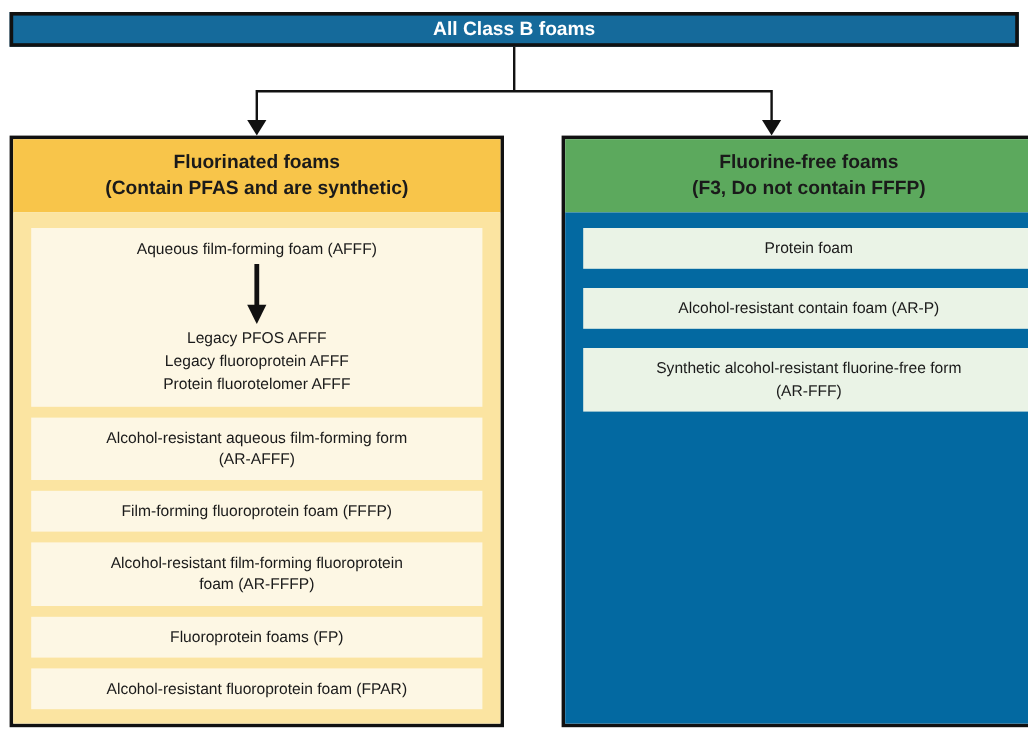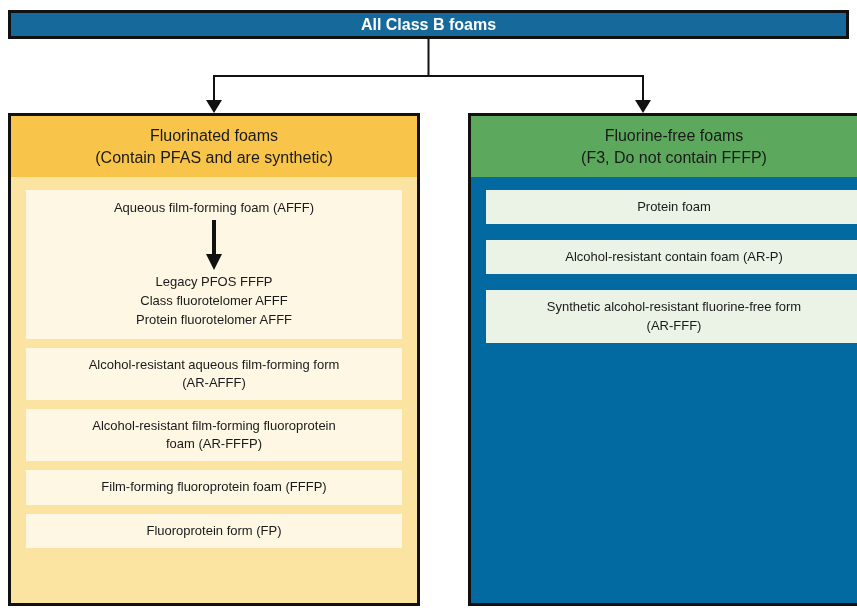--- a/index.html
+++ b/index.html
@@ -19,21 +19,21 @@
     position:absolute; top:113px; width:412px; height:493px;
     box-sizing:border-box; border:3px solid #111111;
     display:flex; flex-direction:column;
   }
   .panel.left  { left:8px; }
   .panel.right { left:420px;margin-left:48px; }
 
   .panel-header {
     flex:0 0 61px; display:flex; flex-direction:column;
     align-items:center; justify-content:center;
-    font-weight:normal; font-size:16px; line-height:1.35; text-align:center;
+    font-weight:bold; font-size:16px; line-height:1.35; text-align:center;
   }
   .left  .panel-header { background:#F8C54A; }
   .right .panel-header { background:#5CA95D; }
 
   .panel-body {
     flex:1 1 auto; display:flex; flex-direction:column;
     padding:13px 15px; box-sizing:border-box; min-height:0;
   }
   .left  .panel-body { background:#FBE4A1; gap:9px; }
   .right .panel-body { background:#0369a1; gap:16px; }
@@ -71,31 +71,32 @@
       <span>(Contain PFAS and are synthetic)</span>
     </header>
     <div class="panel-body">
 
       <div class="foam-item afff-node">
         <span>Aqueous film-forming foam (AFFF)</span>
         <svg class="down-arrow" width="18" height="52" viewBox="0 0 18 52" aria-hidden="true">
           <line x1="9" y1="1" x2="9" y2="37" stroke="#111111" stroke-width="4"></line>
           <polygon points="1,35 17,35 9,51" fill="#111111"></polygon>
         </svg>
-        <span class="variant">Legacy PFOS FFFP</span>
-        <span class="variant">Class fluorotelomer AFFF</span>
+        <span class="variant">Legacy PFOS AFFF</span>
+        <span class="variant">Legacy fluoroprotein AFFF</span>
         <span class="variant">Protein fluorotelomer AFFF</span>
       </div>
 
       <div class="foam-item">Alcohol-resistant aqueous film-forming form
 (AR-AFFF)</div>
+      <div class="foam-item">Film-forming fluoroprotein foam (FFFP)</div>
       <div class="foam-item">Alcohol-resistant film-forming fluoroprotein
 foam (AR-FFFP)</div>
-      <div class="foam-item">Film-forming fluoroprotein foam (FFFP)</div>
-      <div class="foam-item">Fluoroprotein form (FP)</div>
+      <div class="foam-item">Fluoroprotein foams (FP)</div>
+      <div class="foam-item">Alcohol-resistant fluoroprotein foam (FPAR)</div>
     </div>
   </section>
 
   <section class="panel right">
     <header class="panel-header">
       <span>Fluorine-free foams</span>
       <span>(F3, Do not contain FFFP)</span>
     </header>
     <div class="panel-body">
       <div class="foam-item">Protein foam</div>

